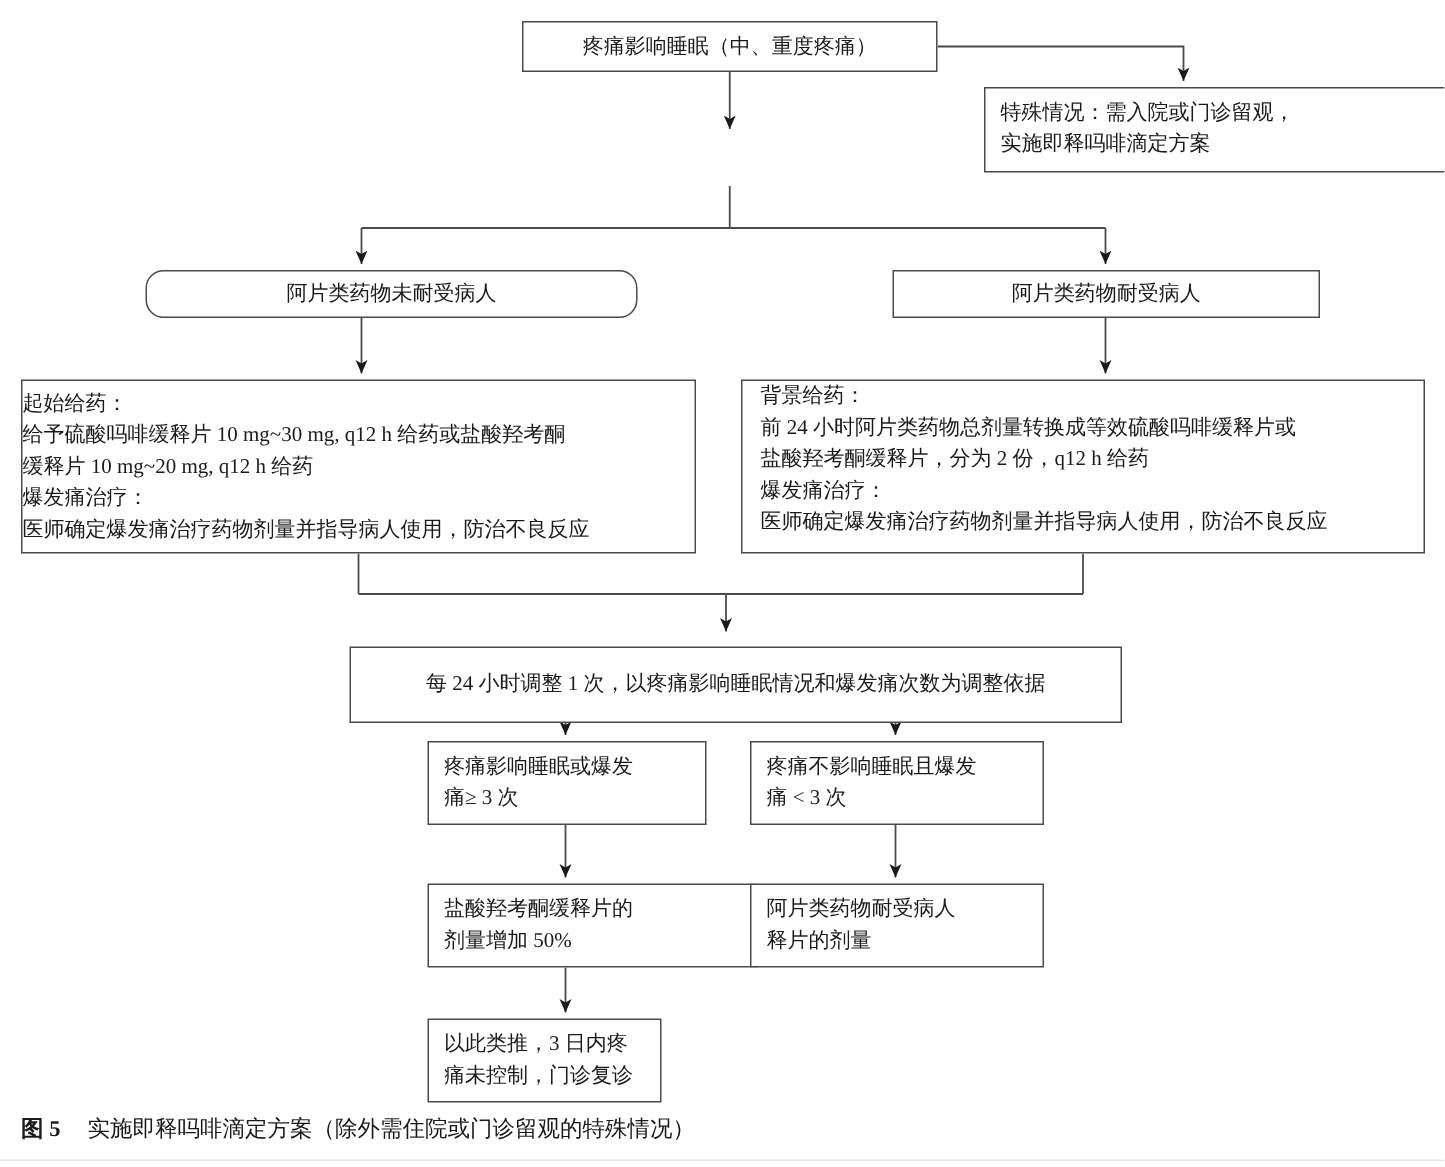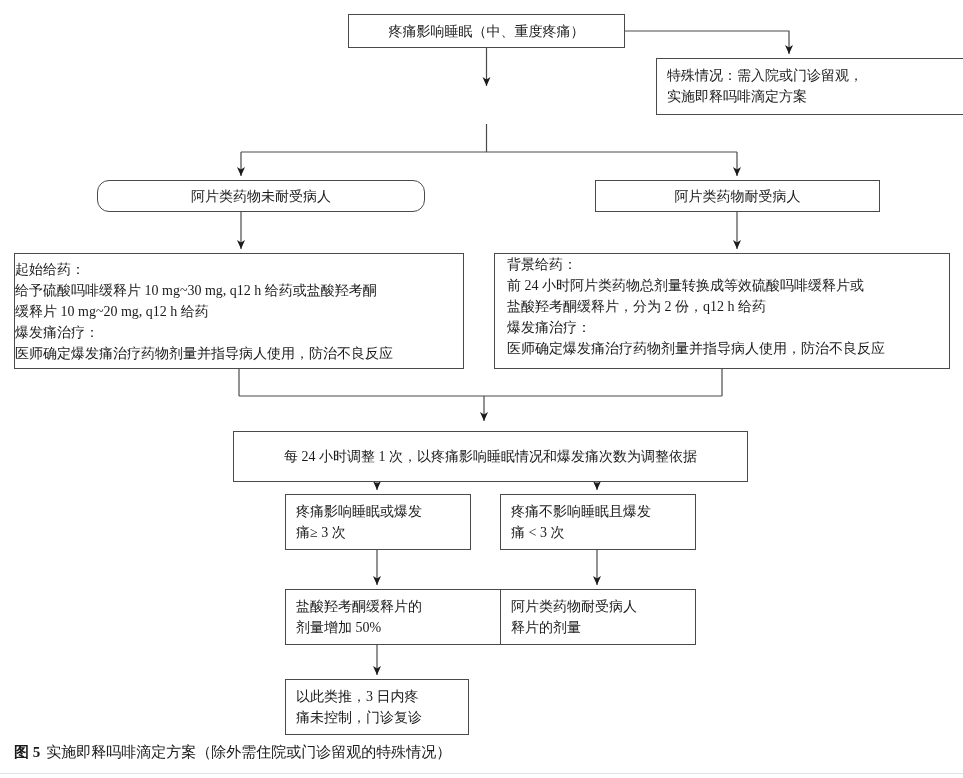--- a/index.html
+++ b/index.html
@@ -39,21 +39,21 @@
     text-align: left;
   }
   .caption {
     position: absolute;
     left: 14px;
     top: 743px;
     font-size: 15px;
     color: #1a1a1a;
     white-space: nowrap;
   }
-  .caption .cap-label { font-weight: bold; margin-right: 6px; }
+  .caption .cap-label { font-weight: bold; margin-right: 18px; }
   .bottom-rule {
     position: absolute;
     left: 0; right: 0;
     top: 773px;
     height: 0;
     border-top: 1px solid #dde3e8;
   }
 </style>
 </head>
 <body>
@@ -124,21 +124,21 @@
 
   <div class="node leftalign" style="left:500px; top:494px; width:196px; height:56px; padding:6px 10px;">疼痛不影响睡眠且爆发
 痛 &lt; 3 次</div>
 
   <div class="node leftalign" style="left:285px; top:589px; width:220px; height:56px; padding:6px 10px;">盐酸羟考酮缓释片的
 剂量增加 50%</div>
 
   <div class="node leftalign" style="left:500px; top:589px; width:196px; height:56px; padding:6px 10px;">阿片类药物耐受病人
 释片的剂量</div>
 
-  <div class="node leftalign" style="left:285px; top:679px; width:184px; height:56px; padding:6px 10px;">以此类推，3 日内疼
+  <div class="node leftalign" style="left:285px; top:679px; width:156px; height:56px; padding:6px 10px;">以此类推，3 日内疼
 痛未控制，门诊复诊</div>
 
   <div class="caption">
     <span class="cap-label">图 5</span><span>实施即释吗啡滴定方案（除外需住院或门诊留观的特殊情况）</span>
   </div>
 
   <div class="bottom-rule"></div>
 
 </div>
 

